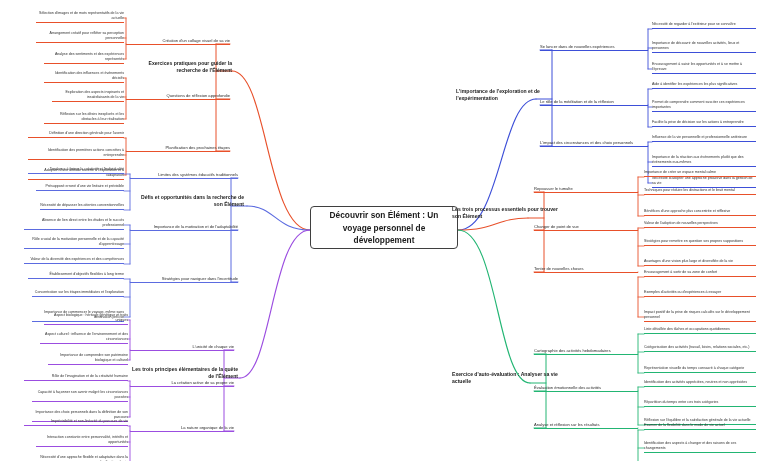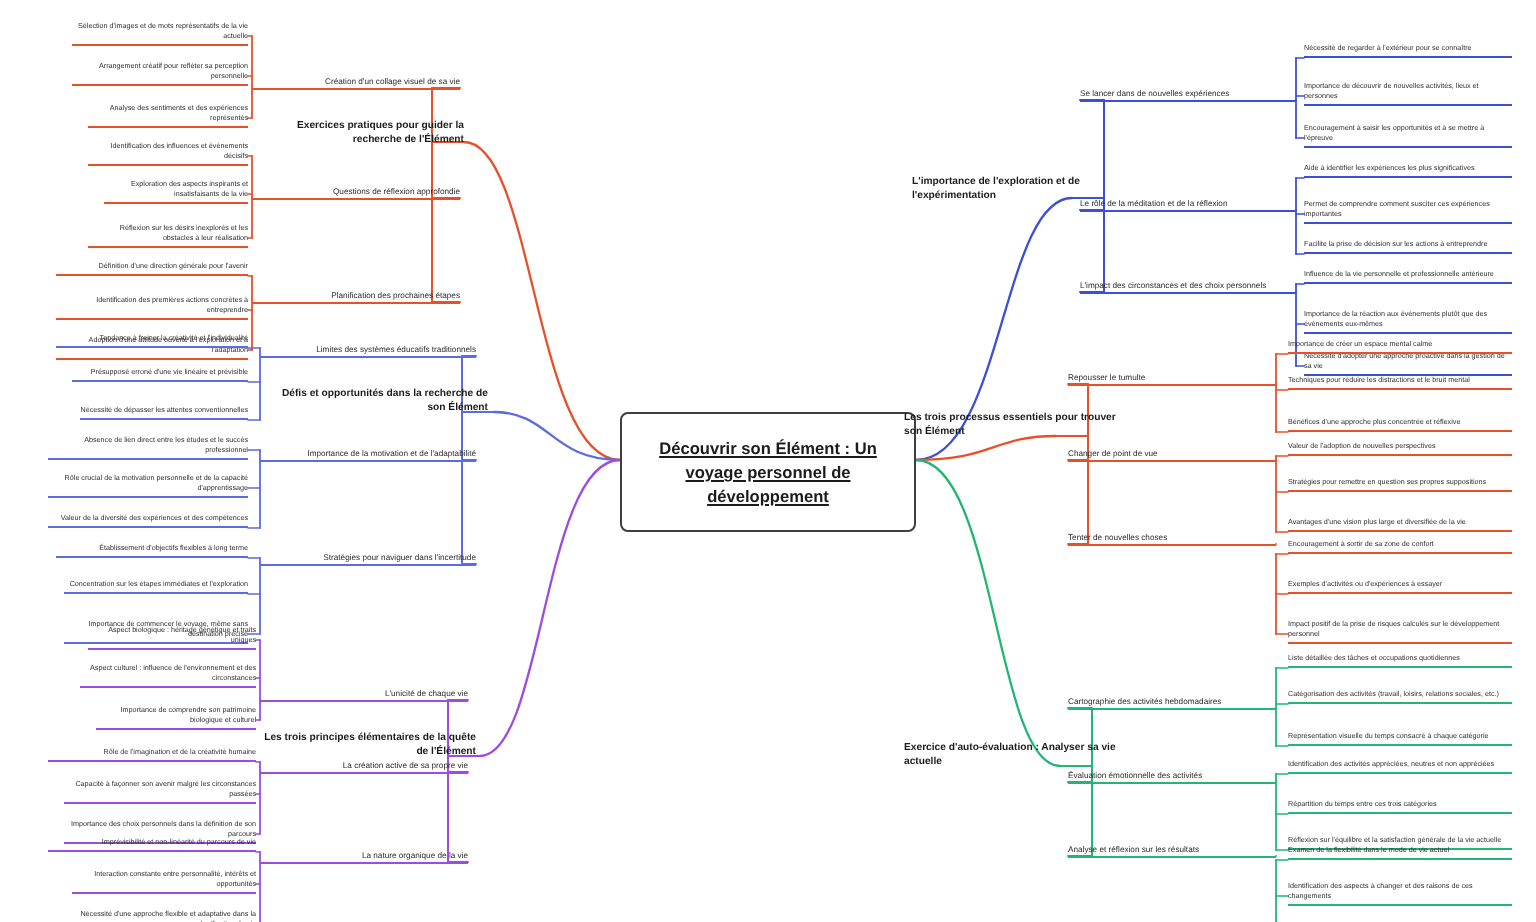--- a/index.html
+++ b/index.html
@@ -160,21 +160,21 @@
       <path d="M638,407 L644,407" stroke="#22B573" stroke-width="0.8" fill="none" stroke-linecap="round"></path>
       <path d="M638,425 L644,425" stroke="#22B573" stroke-width="0.8" fill="none" stroke-linecap="round"></path>
       <path d="M546,428 L534,428" stroke="#22B573" stroke-width="1" fill="none" stroke-linecap="round"></path>
       <path d="M638,428 L638,428" stroke="#22B573" stroke-width="0.9" fill="none" stroke-linecap="round"></path>
       <path d="M638,430 L638,468" stroke="#22B573" stroke-width="0.9" fill="none" stroke-linecap="round"></path>
       <path d="M638,430 L644,430" stroke="#22B573" stroke-width="0.8" fill="none" stroke-linecap="round"></path>
       <path d="M638,448 L644,448" stroke="#22B573" stroke-width="0.8" fill="none" stroke-linecap="round"></path>
       <path d="M638,468 L644,468" stroke="#22B573" stroke-width="0.8" fill="none" stroke-linecap="round"></path>
     </svg>
   <div id="nodes">
-      <div class="root" style="left: 310px; top: 206px; width: 148px; height: 60px; text-decoration: underline;">Découvrir son Élément : Un voyage personnel de développement</div>
+      <div class="root" style="left: 310px; top: 206px; width: 148px; height: 43px;">Découvrir son Élément : Un voyage personnel de développement</div>
       <div class="l1 ta-r" style="left: 124px; top: 60px; width: 108px;">Exercices pratiques pour guider la recherche de l'Élément</div>
       <div class="l2 ul ta-r" style="left: 126px; top: 38px; width: 104px; color: rgb(42, 42, 42); border-bottom-color: rgb(232, 80, 42);">Création d'un collage visuel de sa vie</div>
       <div class="l3 ul ta-r" style="left: 36px; top: 11px; width: 88px; border-bottom-color: rgb(232, 80, 42);">Sélection d'images et de mots représentatifs de la vie actuelle</div>
       <div class="l3 ul ta-r" style="left: 36px; top: 31px; width: 88px; border-bottom-color: rgb(232, 80, 42);">Arrangement créatif pour refléter sa perception personnelle</div>
       <div class="l3 ul ta-r" style="left: 44px; top: 52px; width: 80px; border-bottom-color: rgb(232, 80, 42);">Analyse des sentiments et des expériences représentés</div>
       <div class="l2 ul ta-r" style="left: 126px; top: 93px; width: 104px; color: rgb(42, 42, 42); border-bottom-color: rgb(232, 80, 42);">Questions de réflexion approfondie</div>
       <div class="l3 ul ta-r" style="left: 44px; top: 71px; width: 80px; border-bottom-color: rgb(232, 80, 42);">Identification des influences et événements décisifs</div>
       <div class="l3 ul ta-r" style="left: 52px; top: 90px; width: 72px; border-bottom-color: rgb(232, 80, 42);">Exploration des aspects inspirants et insatisfaisants de la vie</div>
       <div class="l3 ul ta-r" style="left: 44px; top: 112px; width: 80px; border-bottom-color: rgb(232, 80, 42);">Réflexion sur les désirs inexplorés et les obstacles à leur réalisation</div>
       <div class="l2 ul ta-r" style="left: 126px; top: 145px; width: 104px; color: rgb(42, 42, 42); border-bottom-color: rgb(232, 80, 42);">Planification des prochaines étapes</div>

